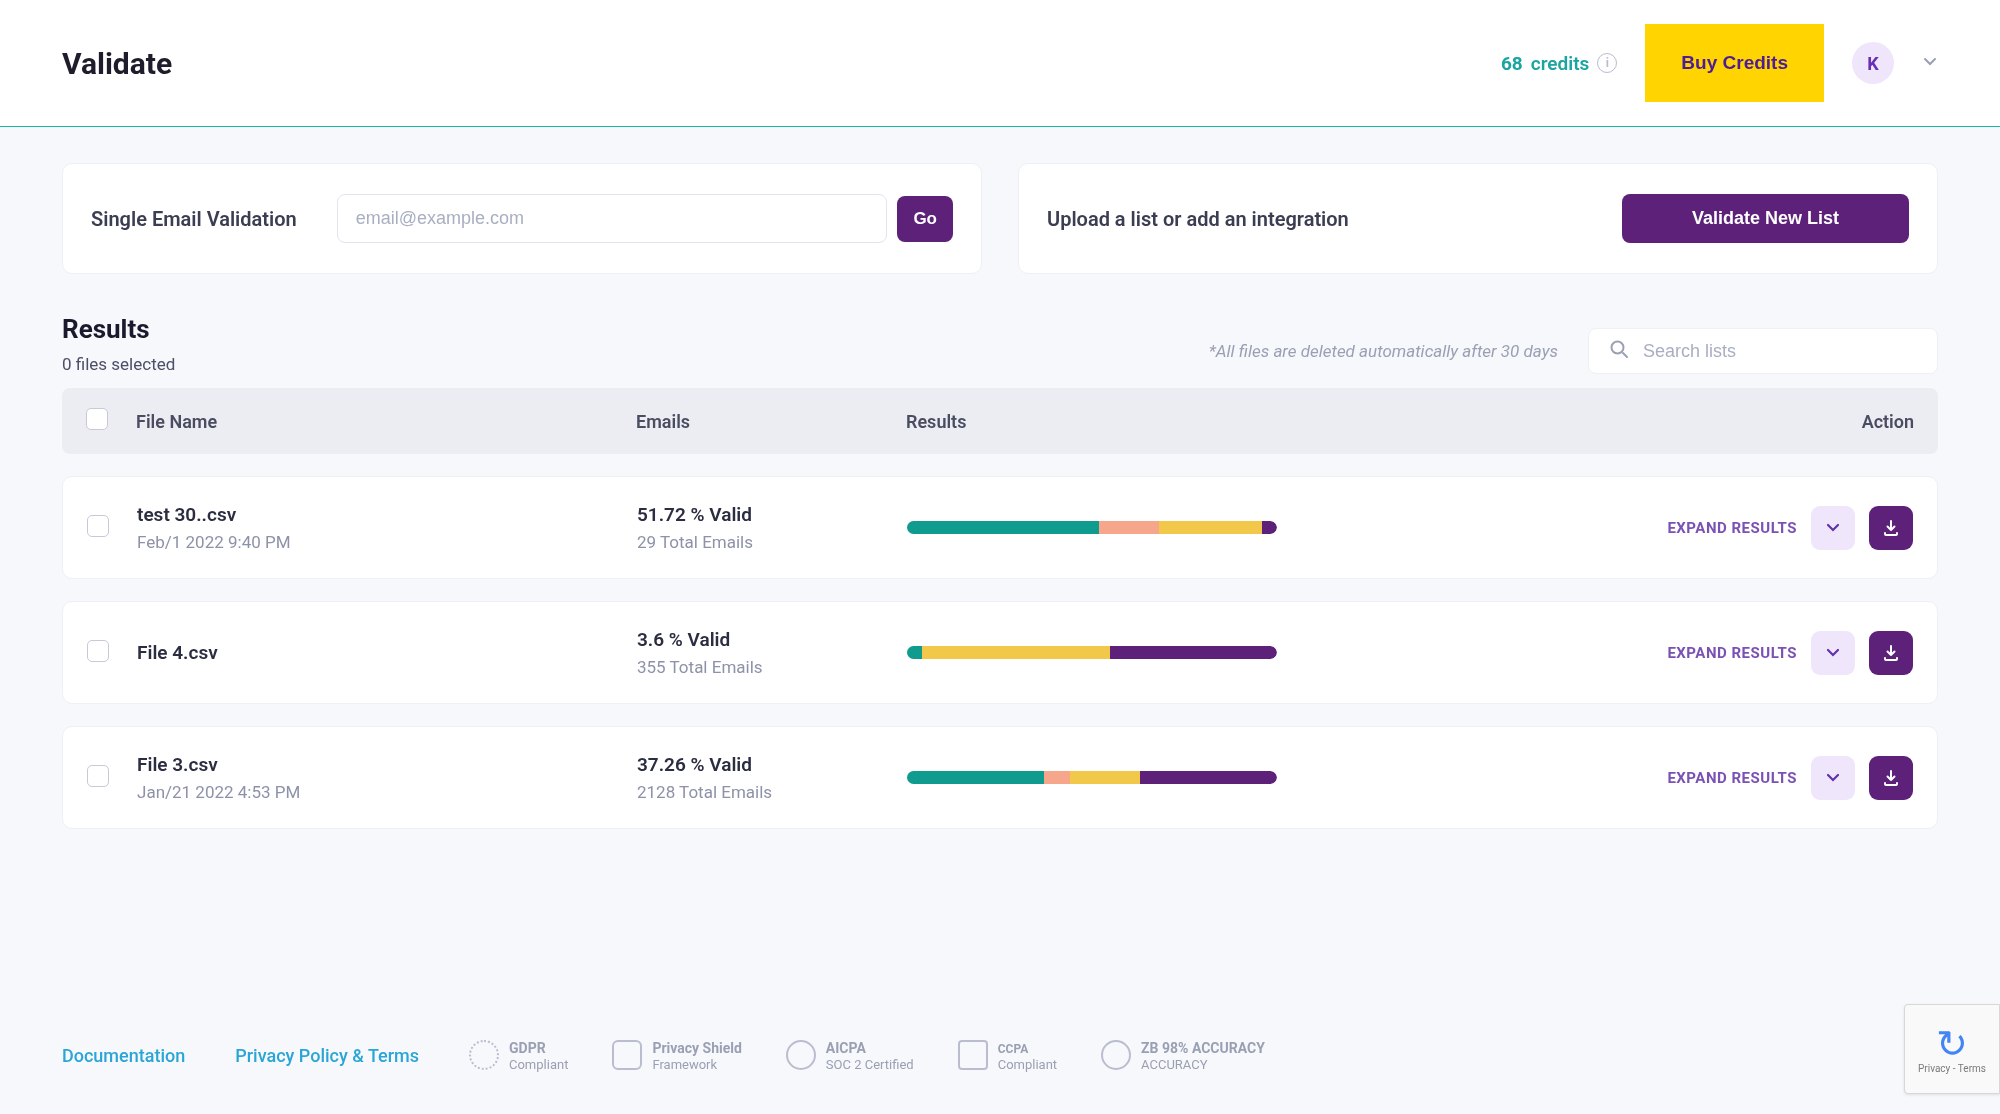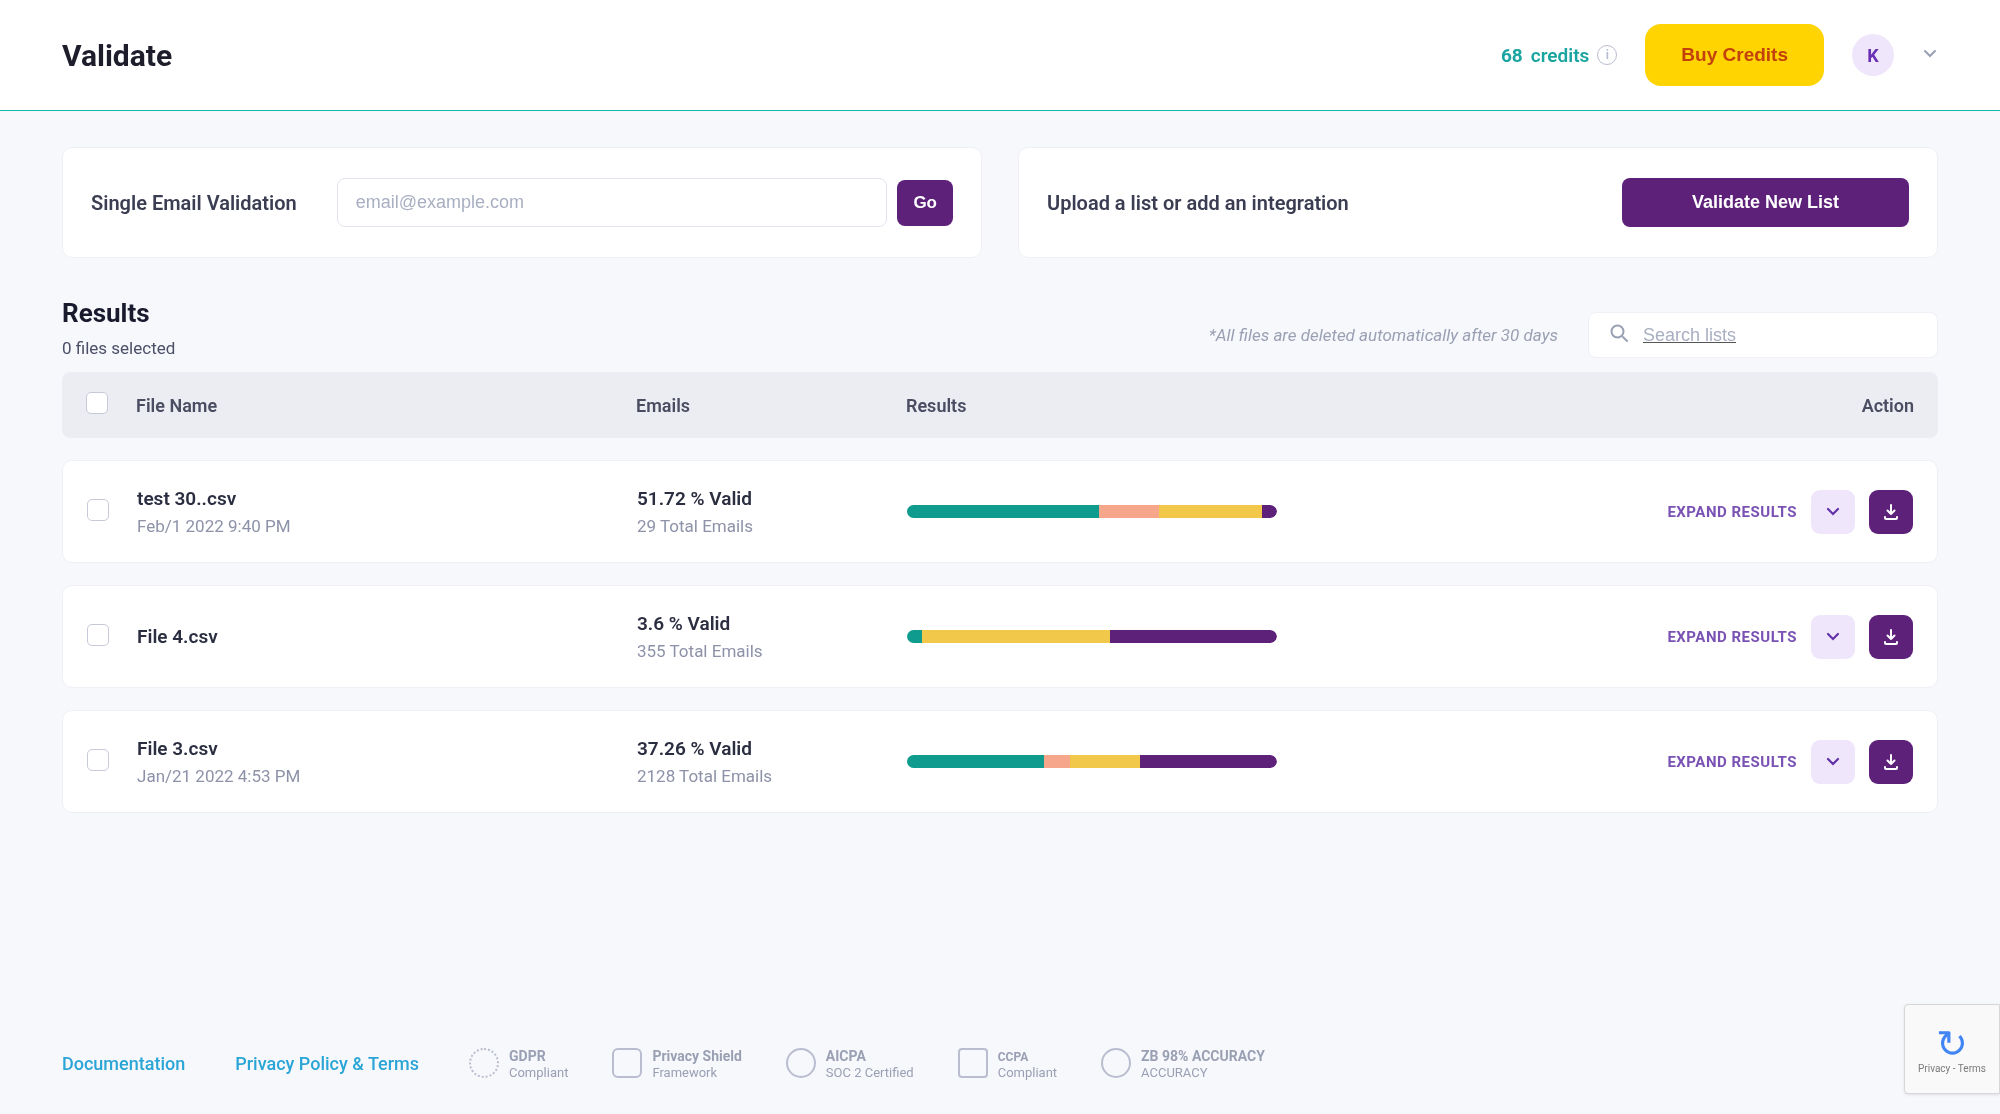--- a/index.html
+++ b/index.html
@@ -24,23 +24,23 @@
 .topbar-right { display: flex; align-items: center; gap: 28px; }
 .credits-wrap { display: flex; align-items: center; gap: 8px; font-size: 19px; }
 .credits-count { color: #1aa5a0; font-weight: 700; }
 .credits-label { color: #1aa5a0; font-weight: 600; }
 .info-icon {
   width: 20px; height: 20px; border: 1.5px solid #b9bdcf; border-radius: 50%;
   display: inline-flex; align-items: center; justify-content: center;
   font-size: 12px; color: #b9bdcf; font-weight: 700;
 }
 .btn-buy {
-  background: #ffd400; border: none; border-radius: 16px;
-  padding: 20px 36px; font-size: 19px; font-weight: 700;
-  color: #c2410c; cursor: pointer;
+  background: #ffd400; border: none; border-radius: 0;
+  padding: 28px 36px; font-size: 19px; font-weight: 700;
+  color: #4c1d95; cursor: pointer;
 }
 .avatar {
   width: 42px; height: 42px; border-radius: 50%;
   background: #efe6fb; color: #6b2fb3; font-weight: 700;
   display: flex; align-items: center; justify-content: center;
   font-size: 18px;
 }
 .dropdown-caret { color: #9aa0b3; font-size: 14px; }
 
 .page { padding: 36px 62px 0; }
@@ -72,21 +72,21 @@
 .results-left h2 { font-size: 26px; font-weight: 700; margin-bottom: 10px; }
 .files-selected { font-size: 17px; color: #4b4f67; }
 .results-right-row { display: flex; align-items: center; gap: 30px; }
 .auto-delete-note { font-size: 17px; color: #9aa0b3; font-style: italic; }
 .search-wrap {
   display: flex; align-items: center; gap: 14px;
   background: #fff; border: 1px solid #eef0f5; border-radius: 8px;
   padding: 10px 20px; width: 350px;
 }
 .search-wrap input {
-  border: none; outline: none; font-size: 18px; flex: 1; color: #555; text-decoration: underline;
+  border: none; outline: none; font-size: 18px; flex: 1; color: #555;
 }
 .search-wrap input::placeholder { color: #a9afc2; }
 .search-icon { color: #9aa0b3; }
 
 .table-header {
   background: #ecedf3; border-radius: 8px; padding: 20px 24px;
   display: grid; grid-template-columns: 50px 500px 270px 1fr 250px;
   align-items: center; font-size: 18px; font-weight: 600; color: #4a4d62;
 }
 .th-action { text-align: right; }
@@ -120,21 +120,21 @@
   color: #7a52b4; cursor: pointer;
 }
 .icon-btn {
   width: 44px; height: 44px; border-radius: 9px; display: flex;
   align-items: center; justify-content: center; cursor: pointer; border: none;
 }
 .icon-btn.expand { background: #efe6fb; color: #6331a8; }
 .icon-btn.download { background: #5d217a; color: #fff; }
 
 .footer {
-  position: absolute; bottom: 8px; left: 0; right: 0;
+  position: absolute; bottom: 16px; left: 0; right: 0;
   padding: 26px 62px; display: flex; align-items: center; gap: 50px;
   color: #9aa0b3; font-size: 16px;
 }
 .footer a { color: #2aa5d6; text-decoration: none; font-size: 18px; font-weight: 500; }
 .badge { display: flex; align-items: center; gap: 10px; color: #9aa0b3; }
 .badge-icon {
   width: 30px; height: 30px; border: 2px dotted #b9bdcf; border-radius: 50%;
   display: inline-block;
 }
 .badge-icon.shield { border-style: solid; border-radius: 6px; }

